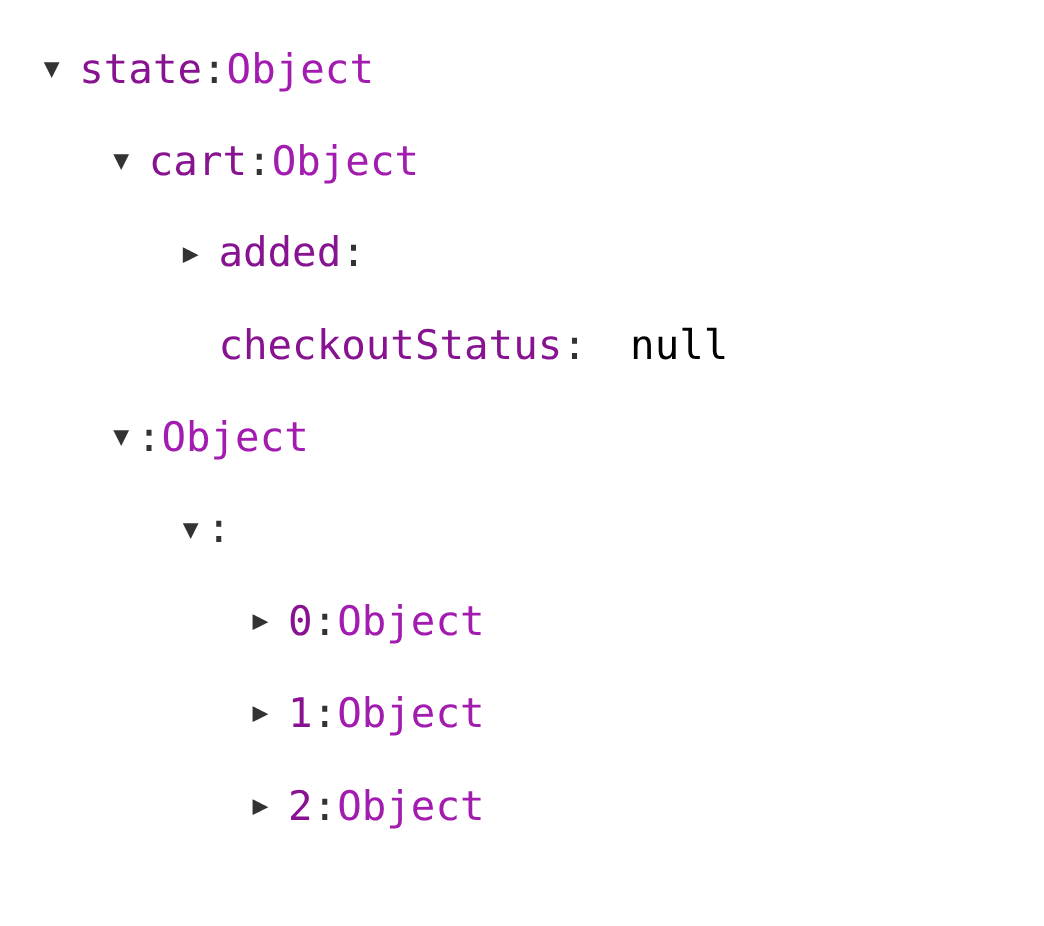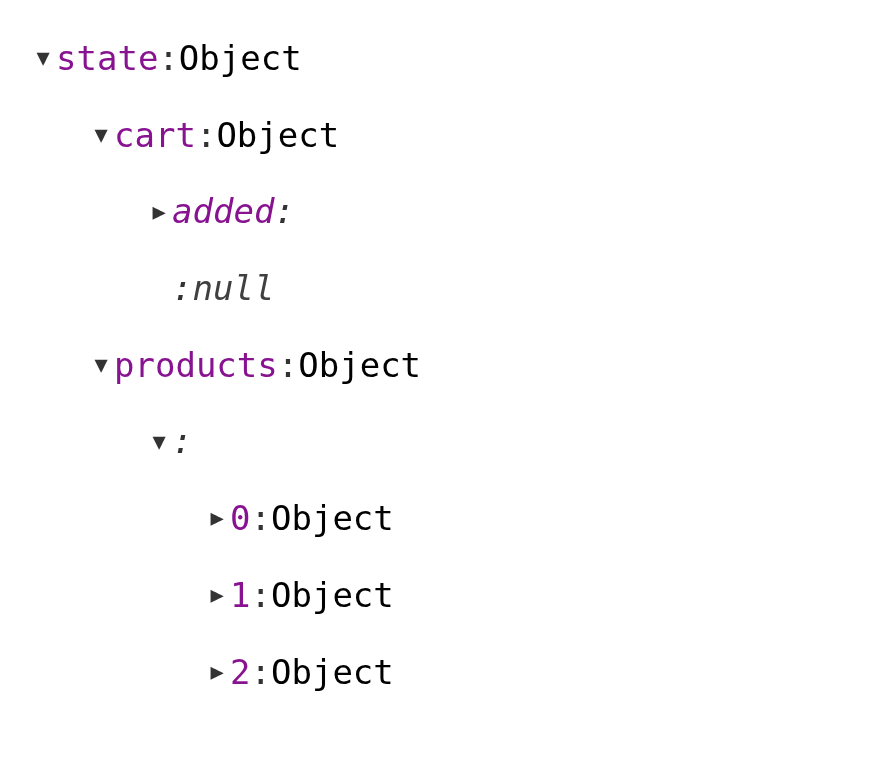--- a/index.html
+++ b/index.html
@@ -38,33 +38,35 @@
       content: "▶";
     }
     .arrow.none {
       visibility: hidden;
     }
     .arrow.none::before {
       content: "▶";
     }
     .key {
       color: #881391;
+      margin-left: 10px;
     }
     .colon {
       color: #333;
     }
     .value-type {
-      color: #000000;
+      color: #a21caf;
     }
     .value-null {
-      color: #404040;
+      color: #000000;
+      margin-left: 36px;
     }
     .indent-0 { padding-left: 0px; }
     .indent-1 { padding-left: 58px; text-align: right; }
-    .indent-2 { padding-left: 116px; font-style: italic; }
+    .indent-2 { padding-left: 116px; }
     .indent-3 { padding-left: 174px; }
   </style>
 </head>
 <body>
 
 <div id="tree-container">
     <div class="tree-row indent-0">
       <span class="arrow expanded"></span>
       <span class="key">state</span>
       <span class="colon">:</span> 
@@ -76,26 +78,26 @@
       <span class="colon">:</span> 
       <span class="value-type">Object</span>
     </div>
     <div class="tree-row indent-2">
       <span class="arrow collapsed"></span>
       <span class="key">added</span>
       <span class="colon">:</span> 
     </div>
     <div class="tree-row indent-2">
       <span class="arrow none"></span>
+      <span class="key">checkoutStatus</span>
       <span class="colon">:</span> 
       <span class="value-null">null</span>
     </div>
     <div class="tree-row indent-1">
       <span class="arrow expanded"></span>
-      <span class="key">products</span>
       <span class="colon">:</span> 
       <span class="value-type">Object</span>
     </div>
     <div class="tree-row indent-2">
       <span class="arrow expanded"></span>
       <span class="colon">:</span> 
     </div>
     <div class="tree-row indent-3">
       <span class="arrow collapsed"></span>
       <span class="key">0</span>

